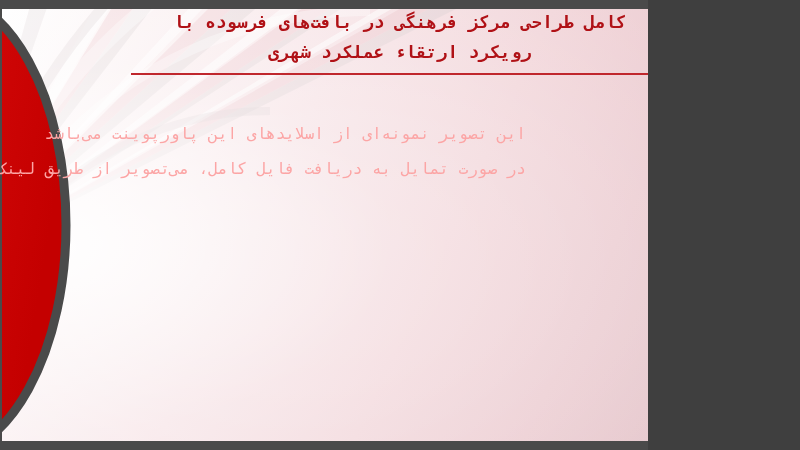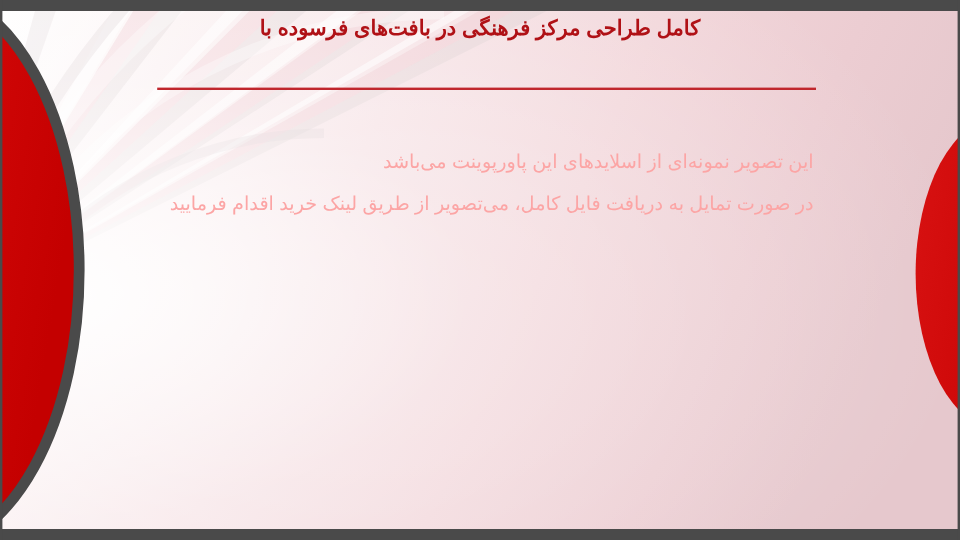--- a/index.html
+++ b/index.html
@@ -2,25 +2,25 @@
 <html><head>
 <meta charset="utf-8">
 <style>
   html, body {
     margin: 0;
     padding: 0;
     background: #3f3f3f;
   }
   #slide {
     position: relative;
-    width: 800px;
+    width: 648px;
     height: 450px;
     overflow: hidden;
     background: #4a4a4a;
-    font-family: Liberation Sans, sans-serif;
+    font-family: Liberation Mono, monospace;
   }
 
   
   #bg-plate {
     position: absolute;
     left: 0; top: 9px;
     width: 800px; height: 432px;
     overflow: hidden;
   }
   #bg-rays { position: absolute; left: 0; top: 0; }
@@ -160,20 +160,21 @@
     </g>
 
     <rect x="0" y="0" width="800" height="9" fill="#4a4a4a"></rect>
     <rect x="0" y="441" width="800" height="9" fill="#4a4a4a"></rect>
     <rect x="0" y="0" width="2" height="450" fill="#4a4a4a"></rect>
     <rect x="798" y="0" width="2" height="450" fill="#4a4a4a"></rect>
   </svg>
 
   <div id="title-block">
     <div class="title-line">کامل طراحی مرکز فرهنگی در بافت‌های فرسوده با</div>
+    <div class="title-line">رویکرد ارتقاء عملکرد شهری</div>
   </div>
   <div id="title-rule"></div>
 
   <div id="body-block">
     <div class="body-line">این تصویر نمونه‌ای از اسلایدهای این پاورپوینت می‌باشد</div>
     <div class="body-line">در صورت تمایل به دریافت فایل کامل، می‌تصویر از طریق لینک خرید اقدام فرمایید</div>
   </div>
 
 </div>
 

